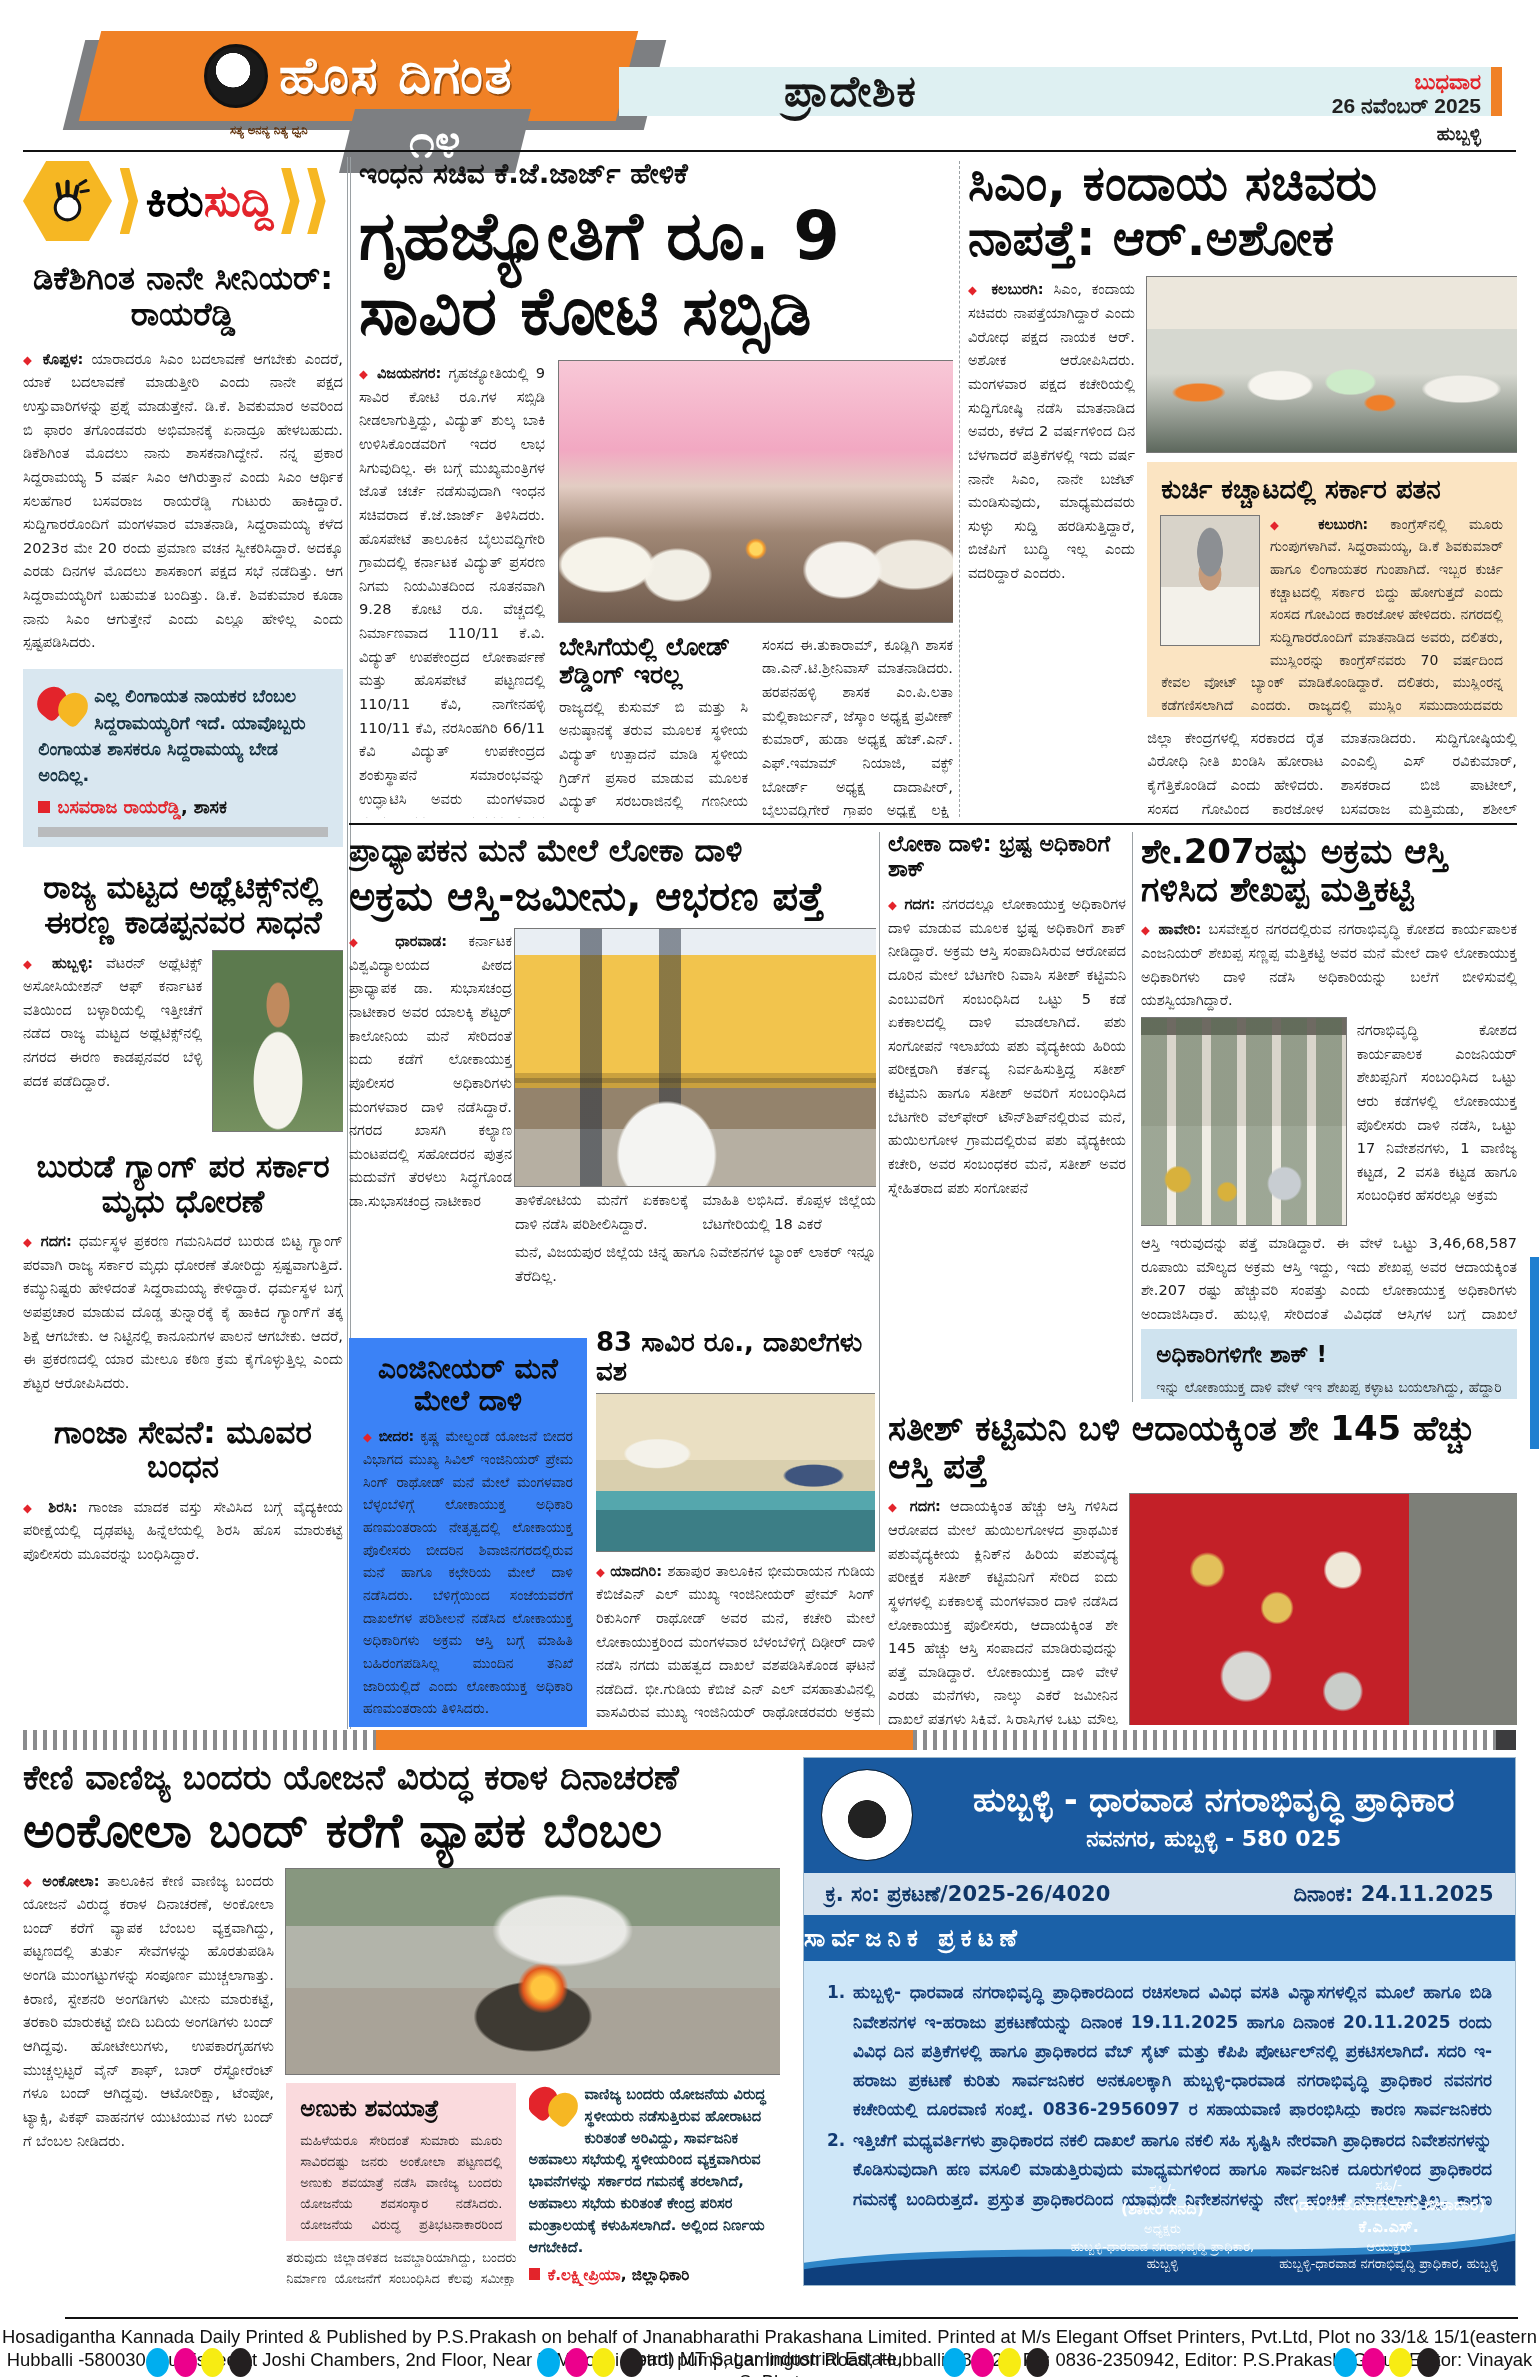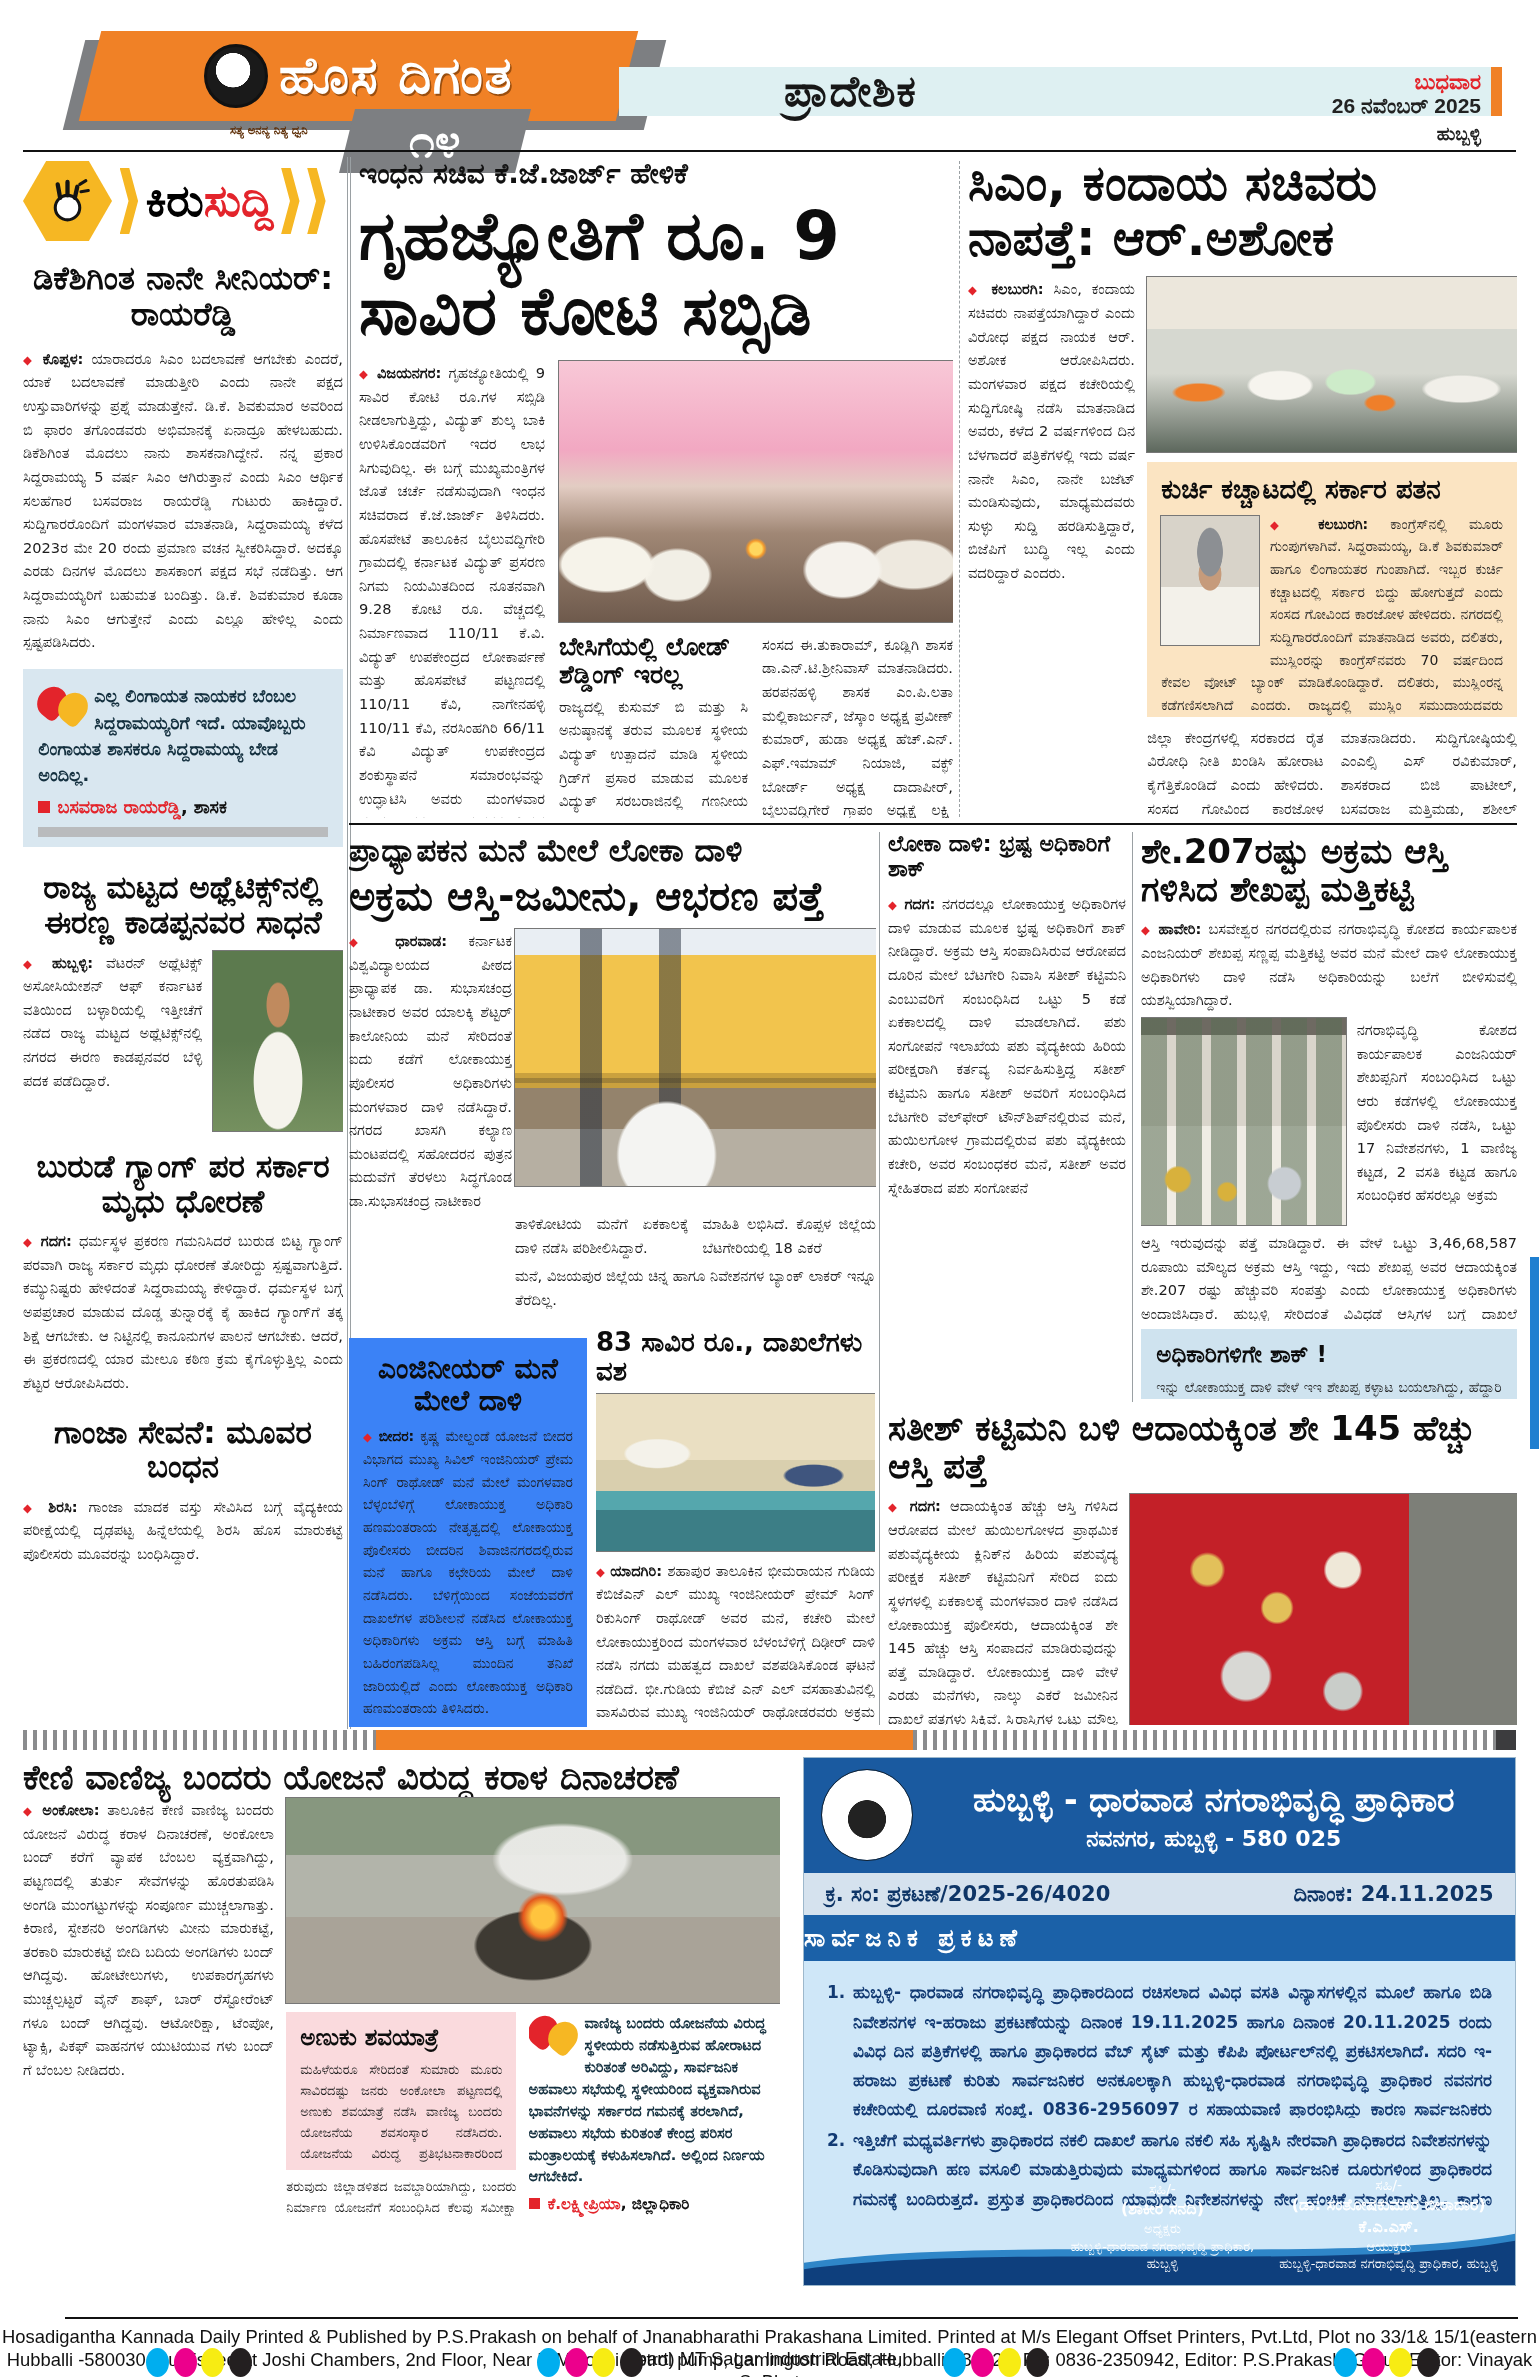--- a/index.html
+++ b/index.html
@@ -256,21 +256,21 @@
   <div class="abs vrule" style="left:879px; top:832px; height:893px;"></div>
   <div class="abs vrule" style="left:1132px; top:832px; height:570px;"></div>
 
   <section class="abs sec ko" style="left:349px; top:832px; width:527px; height:485px;">
     <div class="kick" style="font-size:31px;">ಪ್ರಾಧ್ಯಾಪಕನ ಮನೆ ಮೇಲೆ ಲೋಕಾ ದಾಳಿ</div>
     <h2 class="hl" style="font-size:40px; margin:4.6px 0 10.7px 0;">ಅಕ್ರಮ ಆಸ್ತಿ-ಜಮೀನು, ಆಭರಣ ಪತ್ತೆ</h2>
     <div style="display:flex; gap:3px;">
       <p class="body-txt" style="width:163px; flex:0 0 auto;"><b class="dl">ಧಾರವಾಡ:</b> <span>ಕರ್ನಾಟಕ ವಿಶ್ವವಿದ್ಯಾಲಯದ ಪೀಠದ ಪ್ರಾಧ್ಯಾಪಕ ಡಾ. ಸುಭಾಸಚಂದ್ರ ನಾಟೀಕಾರ ಅವರ ಯಾಲಕ್ಕಿ ಶೆಟ್ಟರ್ ಕಾಲೋನಿಯ ಮನೆ ಸೇರಿದಂತೆ ಐದು ಕಡೆಗೆ ಲೋಕಾಯುಕ್ತ ಪೊಲೀಸರ ಅಧಿಕಾರಿಗಳು ಮಂಗಳವಾರ ದಾಳಿ ನಡೆಸಿದ್ದಾರೆ. ನಗರದ ಖಾಸಗಿ ಕಲ್ಯಾಣ ಮಂಟಪದಲ್ಲಿ ಸಹೋದರನ ಪುತ್ರನ ಮದುವೆಗೆ ತೆರಳಲು ಸಿದ್ಧಗೊಂಡ ಡಾ.ಸುಭಾಸಚಂದ್ರ ನಾಟೀಕಾರ</span></p>
       <div style="flex:1;">
         <div class="ph house-photo" style="width:100%; height:257px;"></div>
-        <div style="display:flex; gap:14px; margin-top:26px;">
+        <div style="display:flex; gap:14px; margin-top:2px;">
           <p class="body-txt" style="flex:1;">ತಾಳಿಕೋಟಿಯ ಮನೆಗೆ ಏಕಕಾಲಕ್ಕೆ ದಾಳಿ ನಡೆಸಿ ಪರಿಶೀಲಿಸಿದ್ದಾರೆ.</p>
           <p class="body-txt" style="flex:1;">ಮಾಹಿತಿ ಲಭಿಸಿದೆ. ಕೊಪ್ಪಳ ಜಿಲ್ಲೆಯ ಬೆಟಗೇರಿಯಲ್ಲಿ 18 ಎಕರೆ</p>
         </div>
         <p class="body-txt" style="margin-top:4.6px;">ಮನೆ, ವಿಜಯಪುರ ಜಿಲ್ಲೆಯ ಚಿನ್ನ ಹಾಗೂ ನಿವೇಶನಗಳ ಬ್ಯಾಂಕ್ ಲಾಕರ್ ಇನ್ನೂ ತೆರೆದಿಲ್ಲ.</p>
       </div>
     </div>
   </section>
 
   <section class="abs sec ko" style="left:888px; top:832px; width:238px; height:566px;">
     <h2 class="hl" style="font-size:22px; margin-bottom:10.7px;">ಲೋಕಾ ದಾಳಿ: ಭ್ರಷ್ಟ ಅಧಿಕಾರಿಗೆ ಶಾಕ್</h2>
@@ -310,20 +310,21 @@
     </div>
   </section>
 
   <div class="abs stripes" style="left:23px; top:1730px; width:1493px; height:20px;">
     <span class="orange-block"></span>
     <span class="dark-end"></span>
   </div>
 
   <section class="abs sec ko" style="left:23px; top:1757px; width:757px; height:529px;">
     <div class="kick" style="font-size:34px;">ಕೇಣಿ ವಾಣಿಜ್ಯ ಬಂದರು ಯೋಜನೆ ವಿರುದ್ಧ ಕರಾಳ ದಿನಾಚರಣೆ</div>
+    <h1 class="hl" style="font-size:48px; margin:6.1px 0 10.7px 0;">ಅಂಕೋಲಾ ಬಂದ್ ಕರೆಗೆ ವ್ಯಾಪಕ ಬೆಂಬಲ</h1>
     <div style="display:flex; gap:12.3px;">
       <p class="body-txt" style="width:251px; flex:0 0 auto;"><b class="dl">ಅಂಕೋಲಾ:</b> <span>ತಾಲೂಕಿನ ಕೇಣಿ ವಾಣಿಜ್ಯ ಬಂದರು ಯೋಜನೆ ವಿರುದ್ಧ ಕರಾಳ ದಿನಾಚರಣೆ, ಅಂಕೋಲಾ ಬಂದ್ ಕರೆಗೆ ವ್ಯಾಪಕ ಬೆಂಬಲ ವ್ಯಕ್ತವಾಗಿದ್ದು, ಪಟ್ಟಣದಲ್ಲಿ ತುರ್ತು ಸೇವೆಗಳನ್ನು ಹೊರತುಪಡಿಸಿ ಅಂಗಡಿ ಮುಂಗಟ್ಟುಗಳನ್ನು ಸಂಪೂರ್ಣ ಮುಚ್ಚಲಾಗಾತ್ತು. ಕಿರಾಣಿ, ಸ್ಟೇಶನರಿ ಅಂಗಡಿಗಳು ಮೀನು ಮಾರುಕಟ್ಟೆ, ತರಕಾರಿ ಮಾರುಕಟ್ಟೆ ಬೀದಿ ಬದಿಯ ಅಂಗಡಿಗಳು ಬಂದ್ ಆಗಿದ್ದವು. ಹೋಟೇಲುಗಳು, ಉಪಕಾರಗೃಹಗಳು ಮುಚ್ಚಲ್ಪಟ್ಟರೆ ವೈನ್ ಶಾಫ್, ಬಾರ್ ರೆಸ್ಟೋರೆಂಟ್ ಗಳೂ ಬಂದ್ ಆಗಿದ್ದವು. ಆಟೋರಿಕ್ಷಾ, ಟೆಂಪೋ, ಟ್ಯಾಕ್ಸಿ, ಪಿಕಫ್ ವಾಹನಗಳ ಯುಟಿಯುವ ಗಳು ಬಂದ್ ಗೆ ಬೆಂಬಲ ನೀಡಿದರು.</span></p>
       <div style="flex:1;">
         <div class="ph protest-photo" style="width:100%; height:205px;"></div>
         <div style="display:flex; gap:12.3px; margin-top:9.2px;">
           <div style="width:230px; flex:0 0 auto;">
             <div class="box-pink" style="height:158px; overflow:hidden;">
               <div class="box-title" style="font-size:23px;">ಅಣುಕು ಶವಯಾತ್ರೆ</div>
               <p class="body-txt" style="font-size:13px;">ಮಹಿಳೆಯರೂ ಸೇರಿದಂತೆ ಸುಮಾರು ಮೂರು ಸಾವಿರದಷ್ಟು ಜನರು ಅಂಕೋಲಾ ಪಟ್ಟಣದಲ್ಲಿ ಅಣುಕು ಶವಯಾತ್ರೆ ನಡೆಸಿ ವಾಣಿಜ್ಯ ಬಂದರು ಯೋಜನೆಯ ಶವಸಂಸ್ಕಾರ ನಡೆಸಿದರು. ಯೋಜನೆಯ ವಿರುದ್ಧ ಪ್ರತಿಭಟನಾಕಾರರಿಂದ ಆಕ್ರೋಶ ವ್ಯಕ್ತವಾಯಿತಲ್ಲದೇ ಯೋಜನೆಯನ್ನು ನಿಲ್ಲಿಸುವಂತೆ ಘೋಷಣೆಗಳನ್ನು ಕೂಗಲಾಯಿತು.</p>
             </div>

